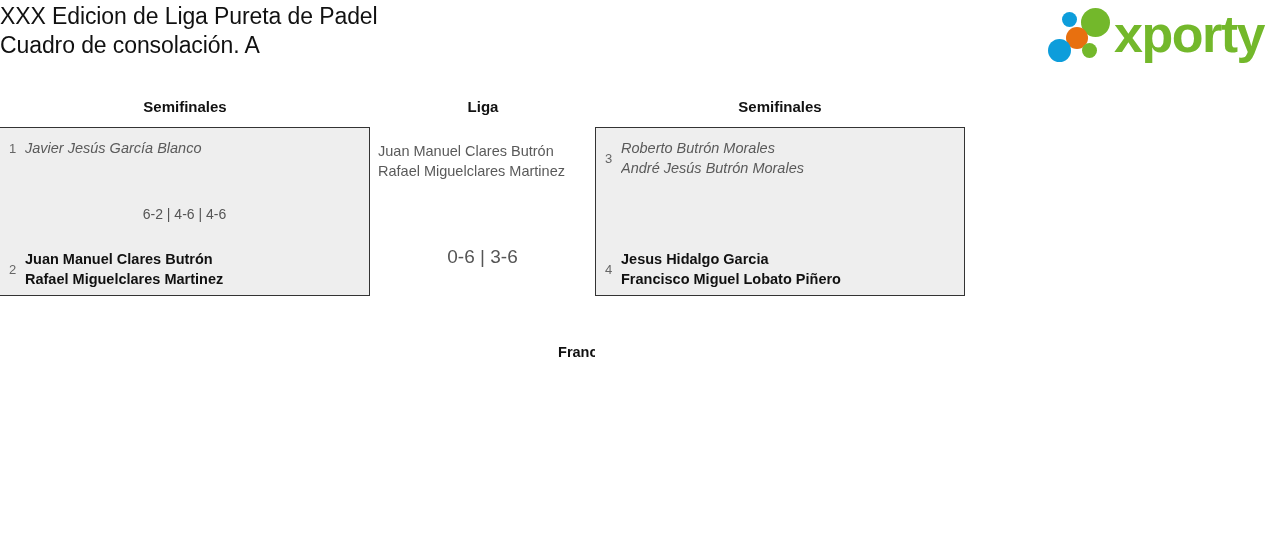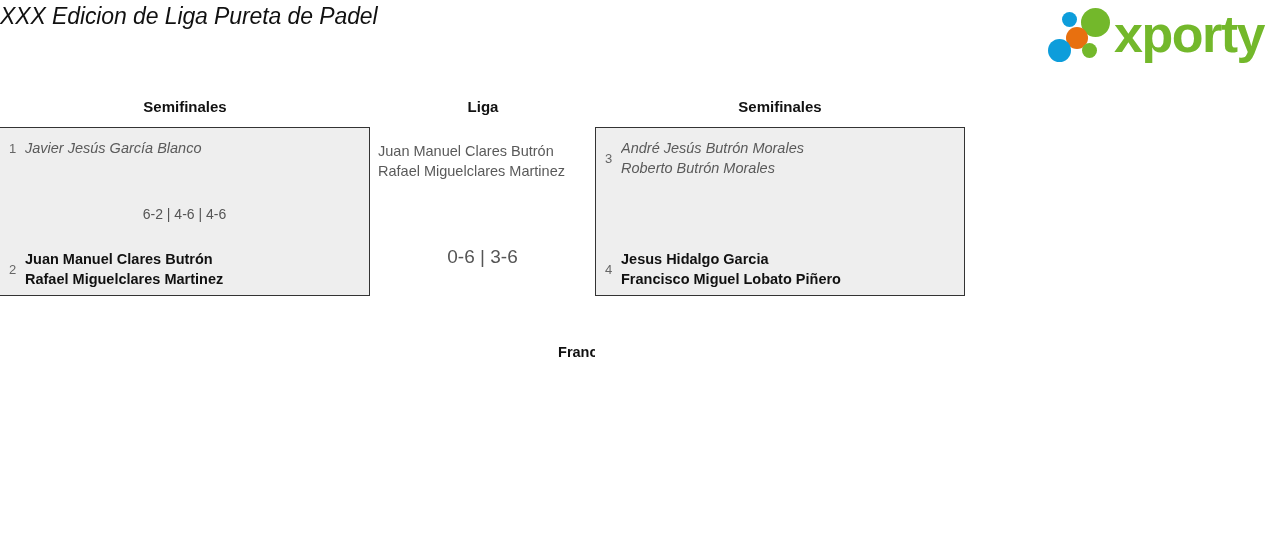--- a/index.html
+++ b/index.html
@@ -21,21 +21,20 @@
     left: 0px; top: 2px;
     width: 700px;
   }
   .title-line {
     font-size: 23px;
     font-weight: 400;
     color: #111111;
     line-height: 29px;
     letter-spacing: -0.1px;
     white-space: nowrap;
-    font-style: italic;
   }
 
   
   #brand-logo {
     position: absolute;
     left: 1048px; top: 4px;
     width: 228px; height: 60px;
   }
   #logo-dots {
     position: absolute; left: 0px; top: 2px;
@@ -150,20 +149,21 @@
     color: #555555;
     white-space: nowrap;
   }
   #match-final .player-line { font-size: 14.5px; line-height: 19.5px; }
 </style>
 </head>
 <body>
 
 <div id="header-title">
   <div class="title-line">XXX Edicion de Liga Pureta de Padel</div>
+  <div class="title-line">Cuadro de consolación. A</div>
 </div>
 
 <div id="brand-logo">
   <div id="logo-dots">
     <span class="dot dot-blue-sm"></span>
     <span class="dot dot-green-lg"></span>
     <span class="dot dot-orange"></span>
     <span class="dot dot-blue-lg"></span>
     <span class="dot dot-green-sm"></span>
   </div>
@@ -202,22 +202,22 @@
     <div class="final-entry" id="final-team-bottom">
       <div class="player-line" style="color:#111111;font-weight:700;">Jesus Hidalgo Garcia</div>
       <div class="player-line" style="color:#111111;font-weight:700;">Francisco Miguel Lobato Piñero</div>
     </div>
   </div>
 
   <div class="match-box" id="match-sf2">
     <div class="team team-top loser">
       <span class="seed">3</span>
       <span class="players">
+        <div class="player-line">Roberto Butrón Morales</div>
         <div class="player-line">André Jesús Butrón Morales</div>
-        <div class="player-line">Roberto Butrón Morales</div>
       </span>
     </div>
     <div class="team team-bottom winner">
       <span class="seed">4</span>
       <span class="players">
         <div class="player-line">Jesus Hidalgo Garcia</div>
         <div class="player-line">Francisco Miguel Lobato Piñero</div>
       </span>
     </div>
   </div>

